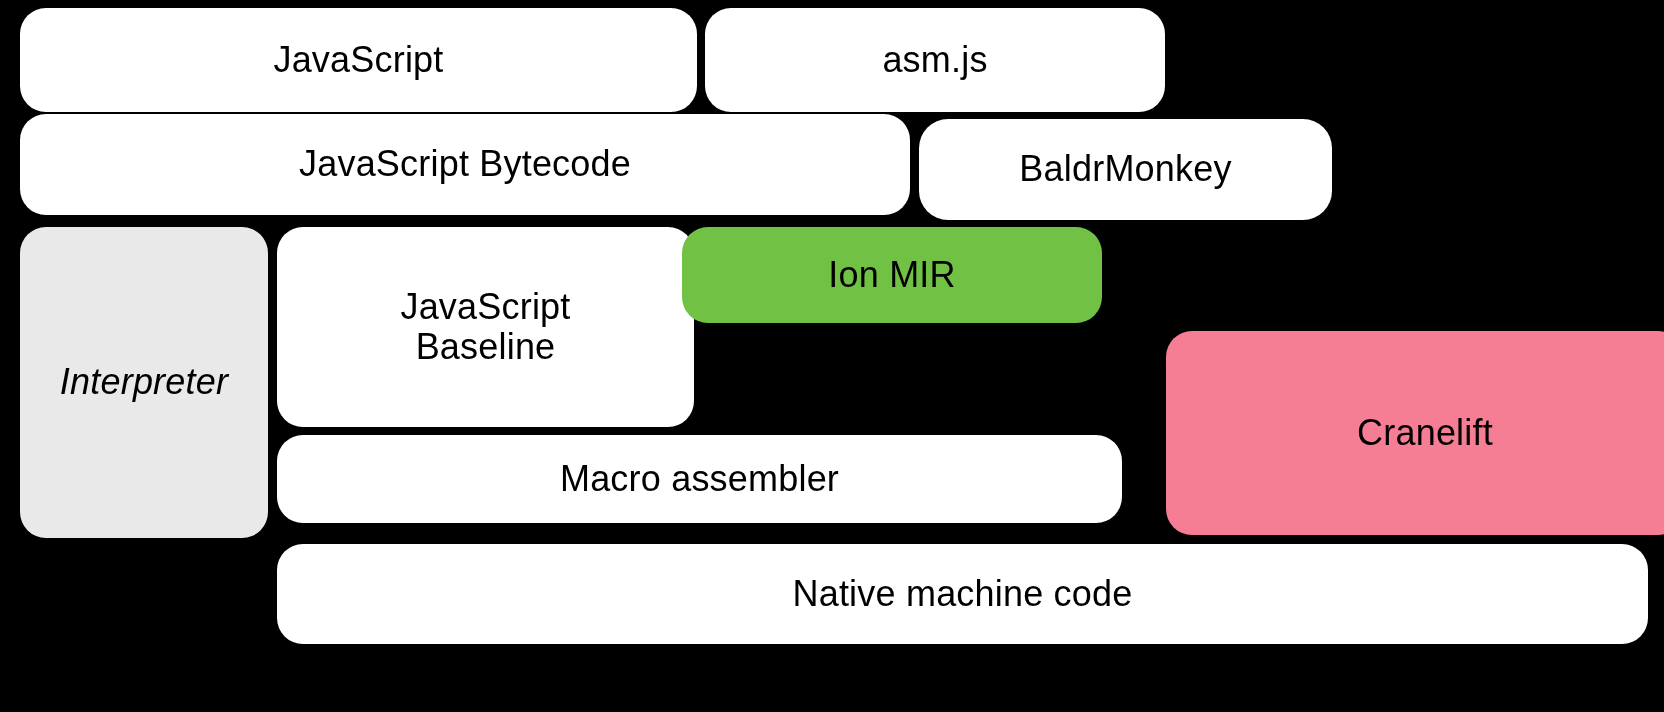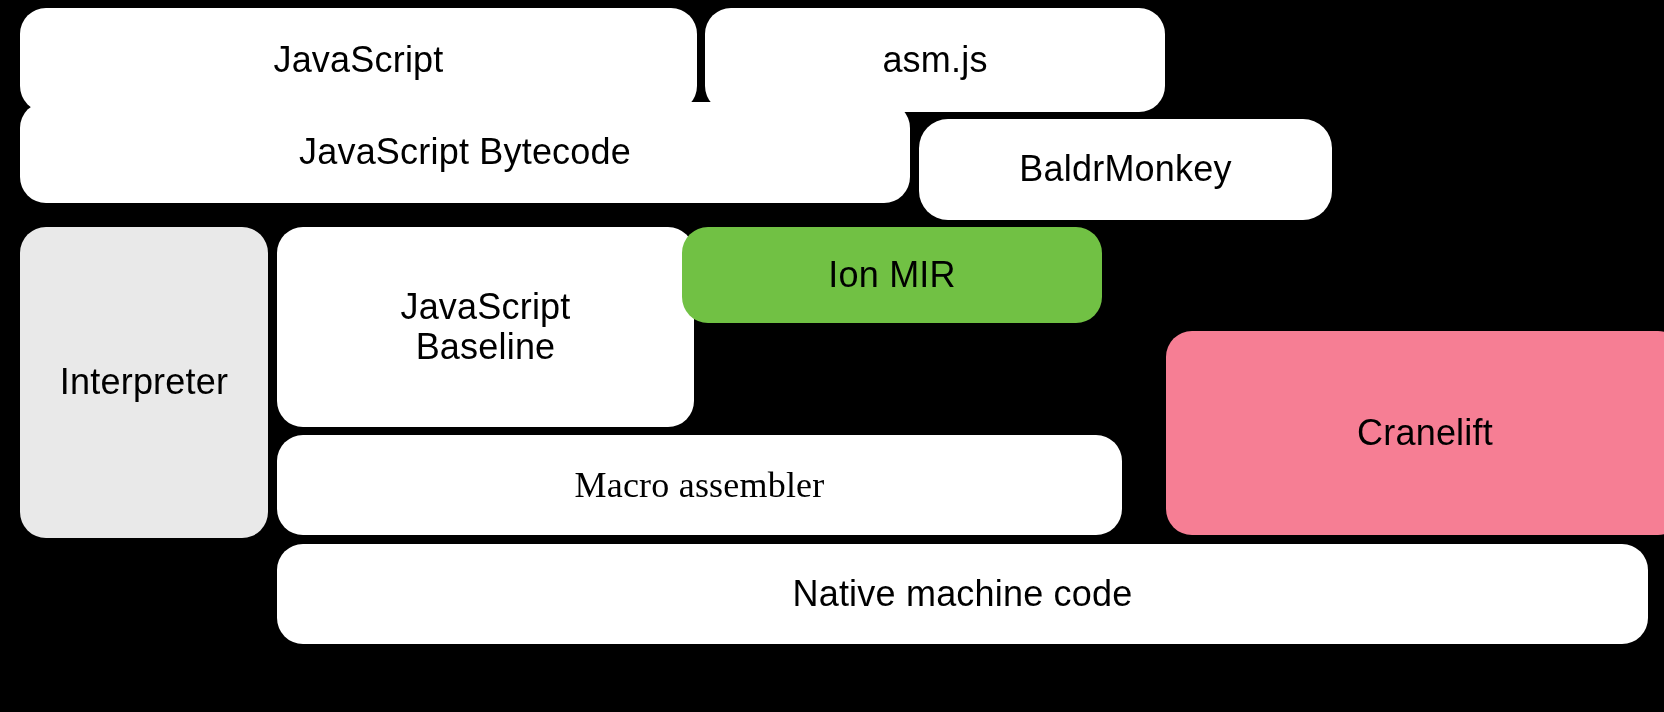--- a/index.html
+++ b/index.html
@@ -42,30 +42,30 @@
   .box.gray   { background: #e9e9e9; }
   .box.green  { background: #71c144; }
   .box.pink   { background: #f67e94; }
 
   
   #box-javascript      { left: 20px;   top: 8px;   width: 677px; height: 104px; }
   #box-asmjs           { left: 705px;  top: 8px;   width: 460px; height: 104px; }
   #box-wasm            { left: 1130px; top: 8px;   width: 518px; height: 104px; }
 
   
-  #box-js-bytecode     { left: 20px;   top: 102px; width: 890px; height: 101px; }
+  #box-js-bytecode     { left: 20px;   top: 114px; width: 890px; height: 101px; }
   #box-baldrmonkey     { left: 919px;  top: 119px; width: 413px; height: 101px; border-radius: 29px; }
 
   
-  #box-interpreter     { left: 20px;   top: 227px; width: 248px; height: 311px; }
+  #box-interpreter     { left: 20px;   top: 227px; width: 248px; height: 311px; font-style: italic; }
   #box-js-baseline     { left: 277px;  top: 227px; width: 417px; height: 200px; }
   #box-ion-mir         { left: 682px;  top: 227px; width: 420px; height: 96px; }
   #box-ion-lir         { left: 702px;  top: 331px; width: 420px; height: 96px; }
   #box-cranelift       { left: 1130px; top: 331px; width: 518px; height: 204px; margin-left: 36px; }
-  #box-macro-assembler { left: 277px;  top: 435px; width: 845px; height: 100px; font-family: Liberation Serif, serif; }
+  #box-macro-assembler { left: 277px;  top: 435px; width: 845px; height: 88px; }
 
   
   #box-native-code     { left: 277px;  top: 544px; width: 1371px; height: 100px; }
 </style>
 </head>
 <body>
 
 <div id="diagram">
 
   <div class="box white" id="box-javascript">JavaScript</div>

